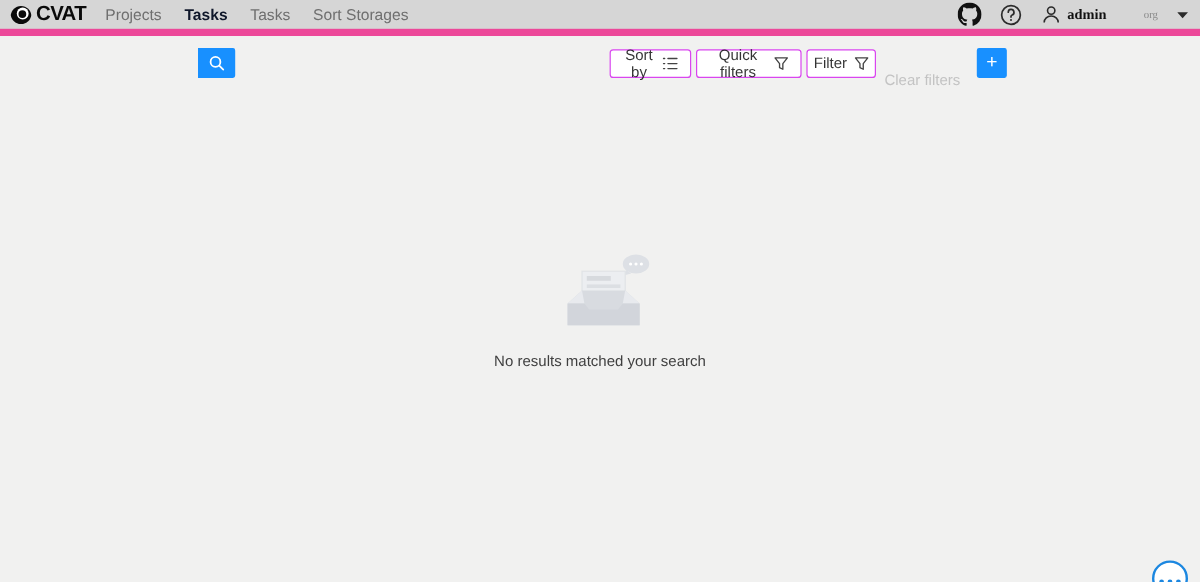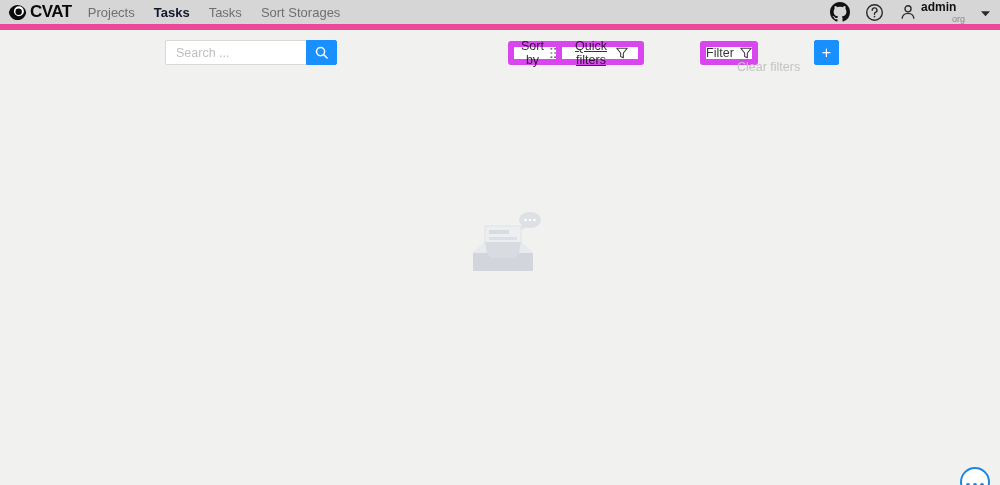--- a/index.html
+++ b/index.html
@@ -54,21 +54,21 @@
     align-items: center;
     gap: 15px;
   }
   .icon-btn { cursor: pointer; display: flex; align-items: center; }
   .user-menu {
     display: flex;
     align-items: center;
     gap: 4px;
     cursor: pointer;
   }
-  .user-names { display: flex; flex-direction: column; line-height: 1; }
+  .user-names { display: flex; flex-direction: row; line-height: 1; font-family: Liberation Serif, serif; }
   .user-name { font-size: 12px; font-weight: bold; color: #111; }
   .user-org { font-size: 9px; color: #8a8a8a; margin-top: 2px; margin-left: 31px; }
   .caret { margin-left: 12px; }
 
   
   .toolbar { position: absolute; top: 40px; left: 0; width: 100%; height: 26px; }
   .search-group {
     position: absolute; left: 165px; top: 0;
     display: flex; height: 25px;
   }
@@ -90,33 +90,33 @@
     background: #1890ff;
     border: 1px solid #1890ff;
     border-radius: 0 2px 2px 0;
     display: flex; align-items: center; justify-content: center;
     cursor: pointer;
   }
   .tb-btn {
     position: absolute; top: 1px;
     height: 24px;
     background: #fff;
-    border: 6px solid #d946ef;
+    border: 1px solid #d946ef;
     border-radius: 3px;
     display: flex; align-items: center; justify-content: center;
     gap: 6px;
     font-size: 12.5px;
     color: rgba(0,0,0,0.8);
     cursor: pointer;
     padding: 0 10px;
     font-family: "Liberation Sans", sans-serif;
   }
   .btn-sort { left: 508px; width: 68px; }
-  .btn-quick { left: 556px; width: 88px; text-decoration: underline; }
-  .btn-filter { left: 700px; width: 58px; }
+  .btn-quick { left: 580px; width: 88px; }
+  .btn-filter { left: 672px; width: 58px; }
   .clear-filters {
     position: absolute; left: 737px; top: 20px;
     font-size: 12.5px;
     color: #c3c3c3;
     cursor: not-allowed;
   }
   .add-btn {
     position: absolute; left: 814px; top: 0;
     width: 25px; height: 25px;
     background: #1890ff;
@@ -210,21 +210,20 @@
         <svg width="9" height="6" viewBox="0 0 10 6">
             <path d="M0 0 L5 5.5 L10 0 Z" fill="#2b2b2b"></path>
           </svg>
       </span>
     </div>
   </div>
 </div>
 
 <div class="toolbar">
   <div class="search-group">
-    <input class="search-input" type="text" placeholder="Search ..." style="">
     <button class="search-btn">
       <span style="display:flex;">
         <svg width="13" height="13" viewBox="0 0 14 14" fill="none" stroke="#ffffff" stroke-width="1.6">
           <circle cx="6" cy="6" r="4.4"></circle>
           <line x1="9.4" y1="9.4" x2="13" y2="13" stroke-linecap="round"></line>
         </svg>
       </span>
     </button>
   </div>
 
@@ -284,20 +283,21 @@
       <rect x="21" y="32" width="28" height="3" fill="#dcdfe3"></rect>
       <rect x="21" y="38" width="28" height="3" fill="#dcdfe3"></rect>
       <rect x="21" y="44" width="24" height="3" fill="#e2e5e9"></rect>
 
       <path d="M5 48 L17 37 H53 L65 48 V66 H5 Z" fill="#d8dbe0"></path>
       <path d="M5 48 L17 37 L19 48 Z" fill="#e8eaee"></path>
       <path d="M65 48 L53 37 L51 48 Z" fill="#e8eaee"></path>
       <path d="M5 48 H19 L23 53 H47 L51 48 H65 V66 H5 Z" fill="#d2d5db"></path>
     </svg>
   </span>
+  <div class="empty-text">No results matched your search</div>
 </div>
 
 <div class="chat-widget">
   <span class="chat-dots">
     <span></span>
       <span></span>
       <span></span>
   </span>
 </div>
 

